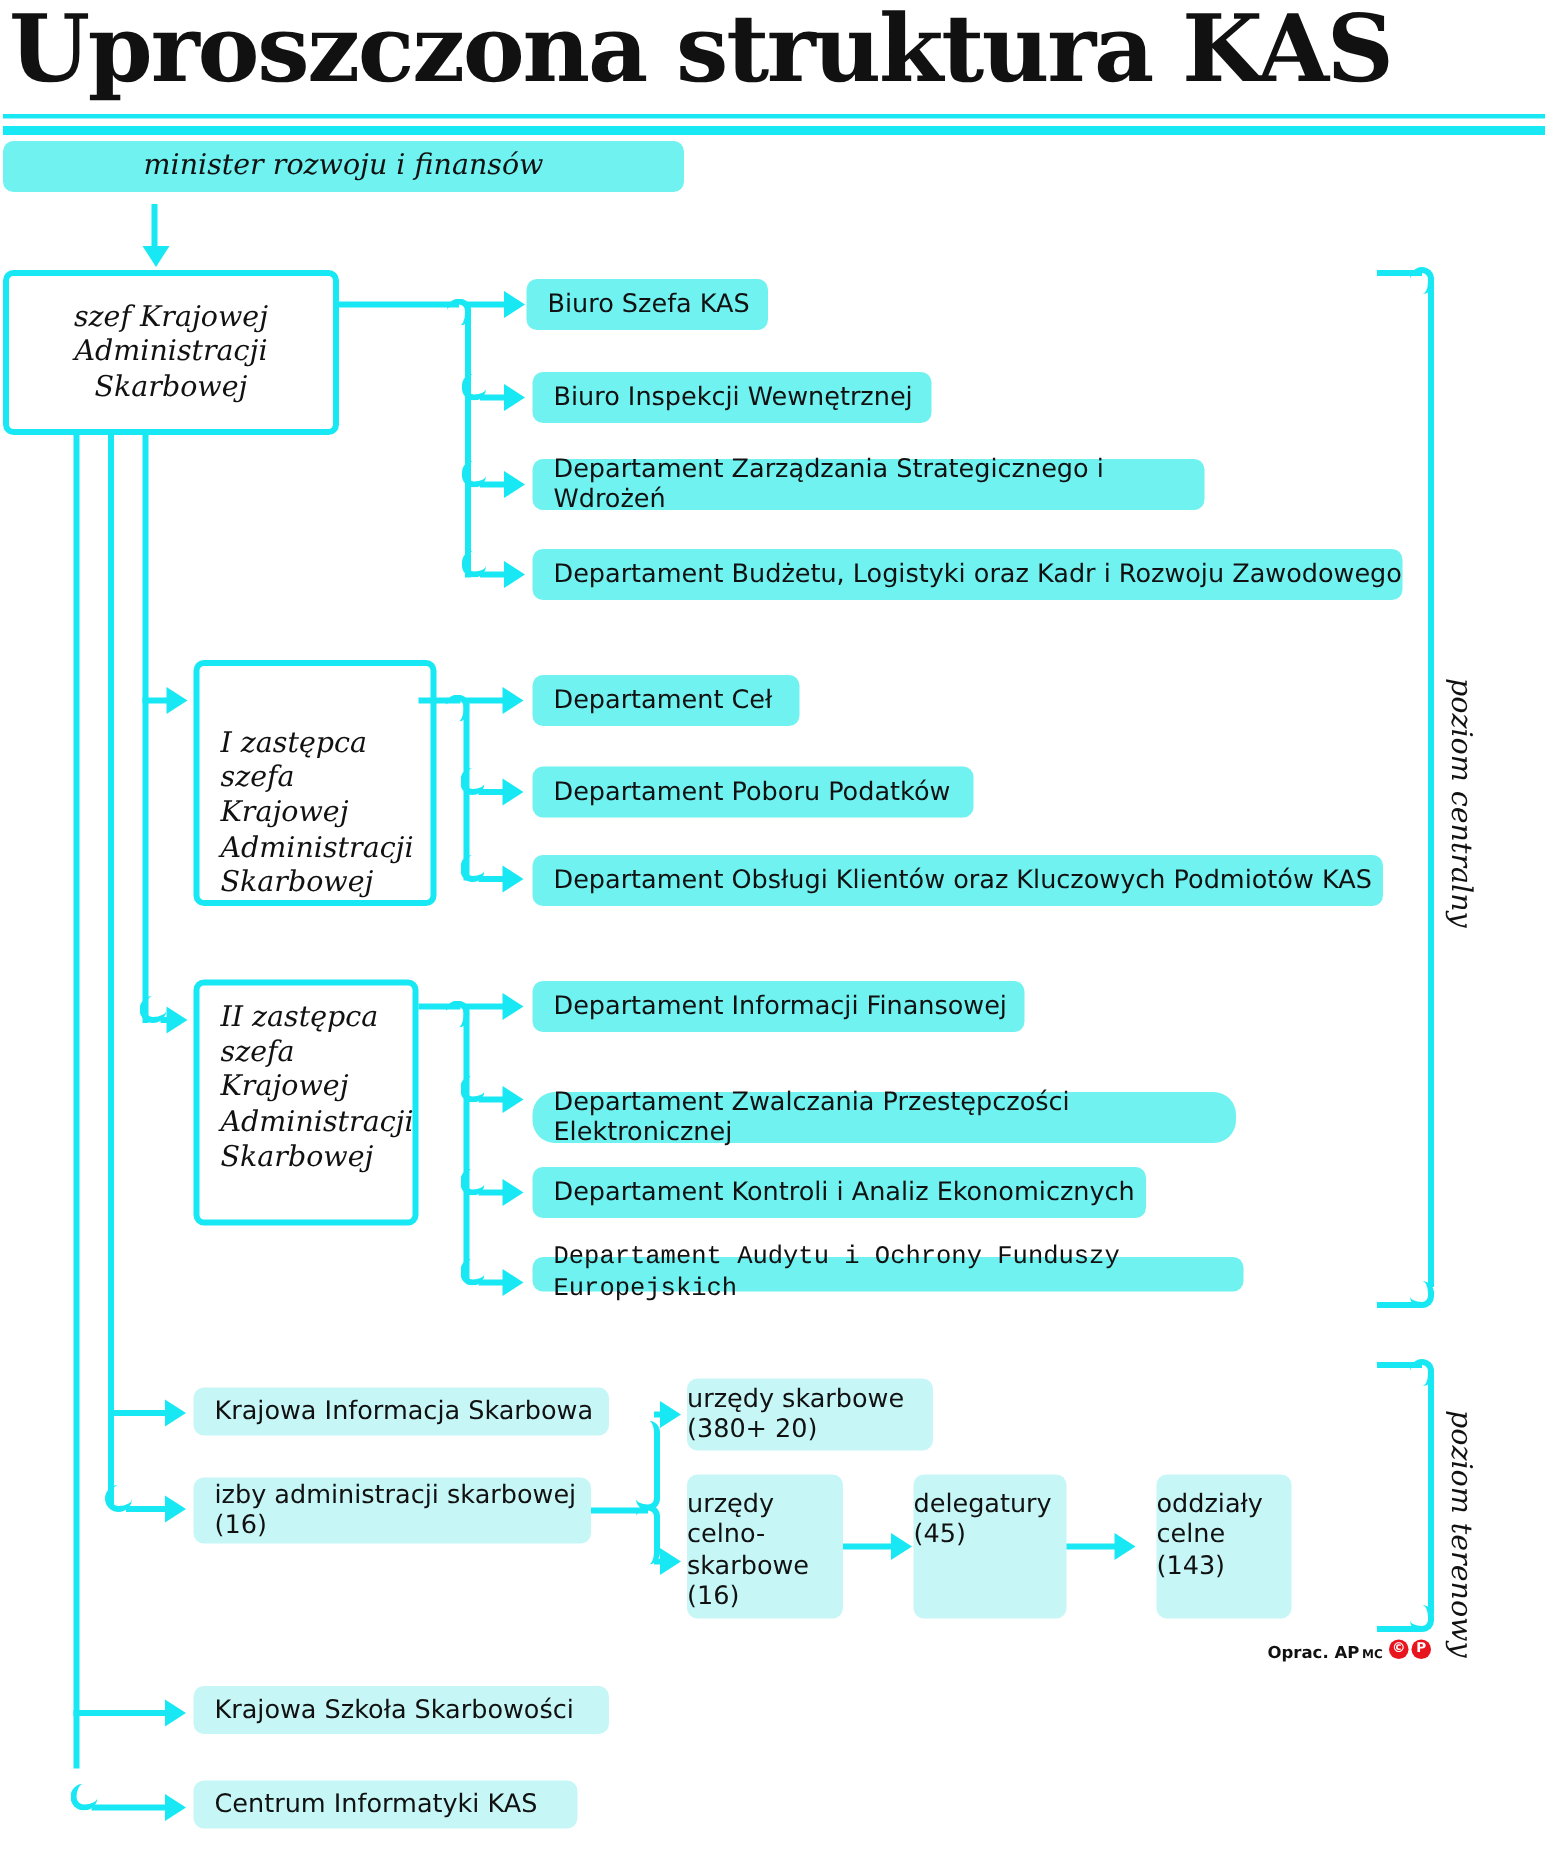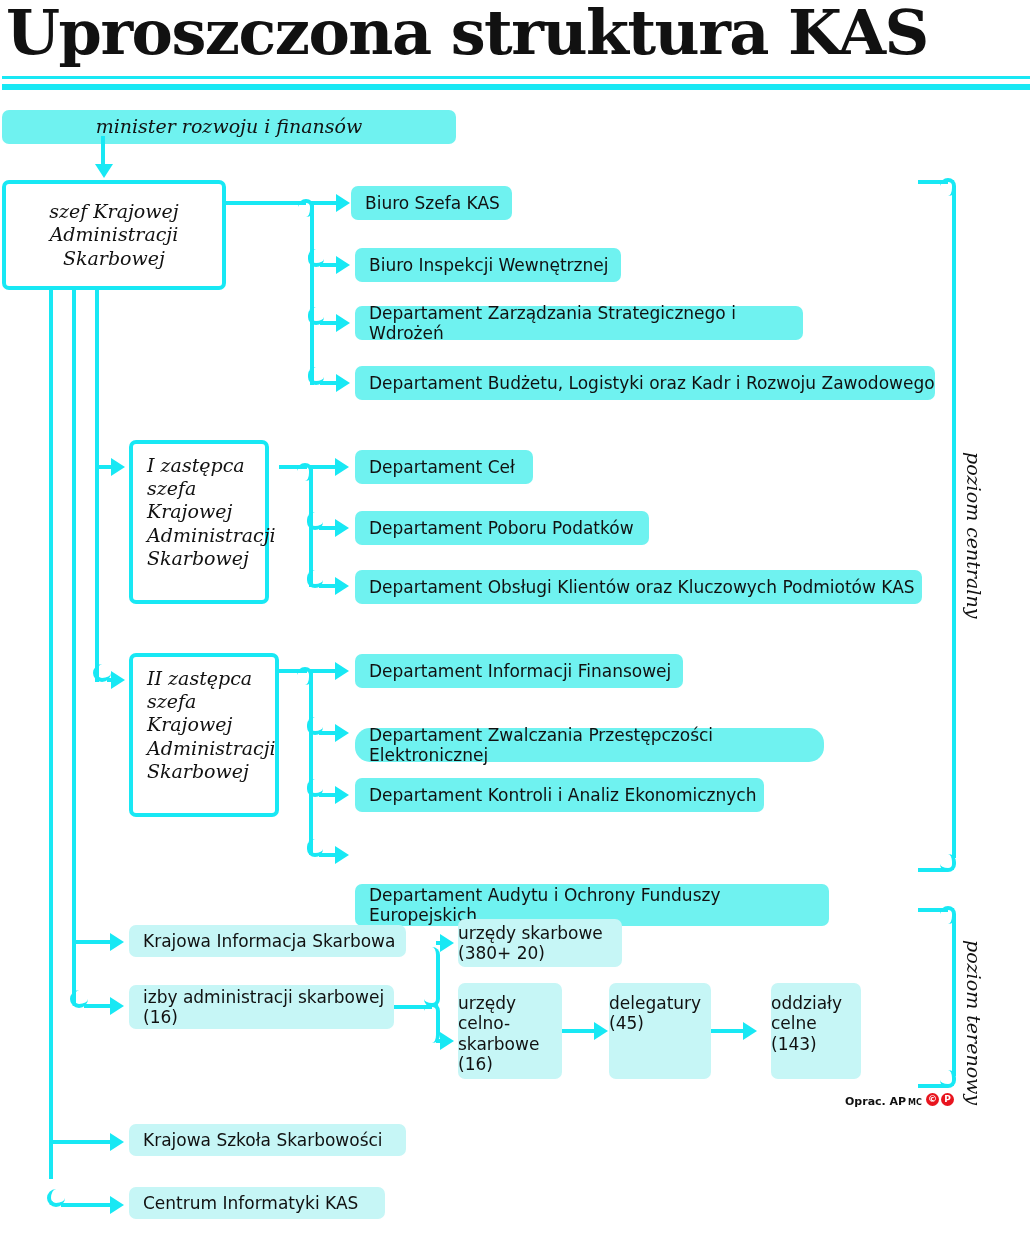--- a/index.html
+++ b/index.html
@@ -157,21 +157,21 @@
 </style>
 </head>
 <body>
 
 <div id="page">
 
   <div class="title">Uproszczona struktura KAS</div>
   <div class="rule-thin"></div>
   <div class="rule-thick"></div>
 
-  <div class="box box-solid box-serif center-txt" style="left:2px; top:110px; width:454px; height:34px;">
+  <div class="box box-solid box-serif center-txt" style="left:2px; top:94px; width:454px; height:34px;">
     <span>minister rozwoju i finansów</span>
   </div>
 
   <div class="ln lnv" style="left:101px; top:136px; height:32px;"></div>
   <div class="arrow-d" style="left:95px; top:164px;"></div>
 
   <div class="box box-outline box-serif center-txt" style="left:2px; top:180px; width:224px; height:110px; white-space:pre-line;">
     <span>szef Krajowej
 Administracji
 Skarbowej</span>
@@ -215,21 +215,21 @@
 
   <div class="ln lnv" style="left:95px; top:290px; height:392px;"></div>
 
   <div class="ln lnh" style="left:95px; top:465px; width:18px;"></div>
   <div class="arrow-r" style="left:111px; top:458px;"></div>
 
   <div class="elbow el-bl" style="left:93px; top:664px; width:18px; height:18px;"></div>
   <div class="ln lnh" style="left:107px; top:678px; width:6px;"></div>
   <div class="arrow-r" style="left:111px; top:671px;"></div>
 
-  <div class="box box-outline box-serif pad-l top-txt" style="left:129px; top:440px; width:140px; height:164px; white-space:pre-line;">
+  <div class="box box-outline box-serif pad-l top-txt" style="left:129px; top:440px; width:162px; height:164px; white-space:pre-line;align-items:flex-end;">
     <span>I zastępca
 szefa
 Krajowej
 Administracji
 Skarbowej</span>
   </div>
 
   <div class="ln lnh" style="left:279px; top:465px; width:28px;"></div>
   <div class="elbow el-tr" style="left:297px; top:463px; width:16px; height:18px;"></div>
   <div class="ln lnv" style="left:309px; top:469px; height:118px;"></div>
@@ -279,21 +279,21 @@
 
   <div class="box box-solid box-sans pad-l" style="left:355px; top:654px; width:328px; height:34px;">
     <span>Departament Informacji Finansowej</span>
   </div>
   <div class="box box-solid box-sans pad-l" style="left:355px; top:728px; width:469px; height:34px;border-radius:15px;">
     <span>Departament Zwalczania Przestępczości Elektronicznej</span>
   </div>
   <div class="box box-solid box-sans pad-l" style="left:355px; top:778px; width:409px; height:34px;">
     <span>Departament Kontroli i Analiz Ekonomicznych</span>
   </div>
-  <div class="box box-solid box-sans pad-l" style="left:355px; top:884px; width:474px; height:42px;">
+  <div class="box box-solid box-sans pad-l" style="left:355px; top:838px; width:474px; height:23px;font-family:Liberation Mono, monospace;">
     <span>Departament Audytu i Ochrony Funduszy Europejskich</span>
   </div>
 
   <div class="ln lnh" style="left:918px; top:180px; width:30px;"></div>
   <div class="elbow el-tr" style="left:940px; top:178px; width:16px; height:18px;"></div>
   <div class="ln lnv" style="left:952px; top:186px; height:672px;"></div>
   <div class="elbow el-br" style="left:940px; top:854px; width:16px; height:18px;"></div>
   <div class="ln lnh" style="left:918px; top:868px; width:30px;"></div>
   <div class="level-label" style="left:985px; top:452px;">poziom centralny</div>
 

